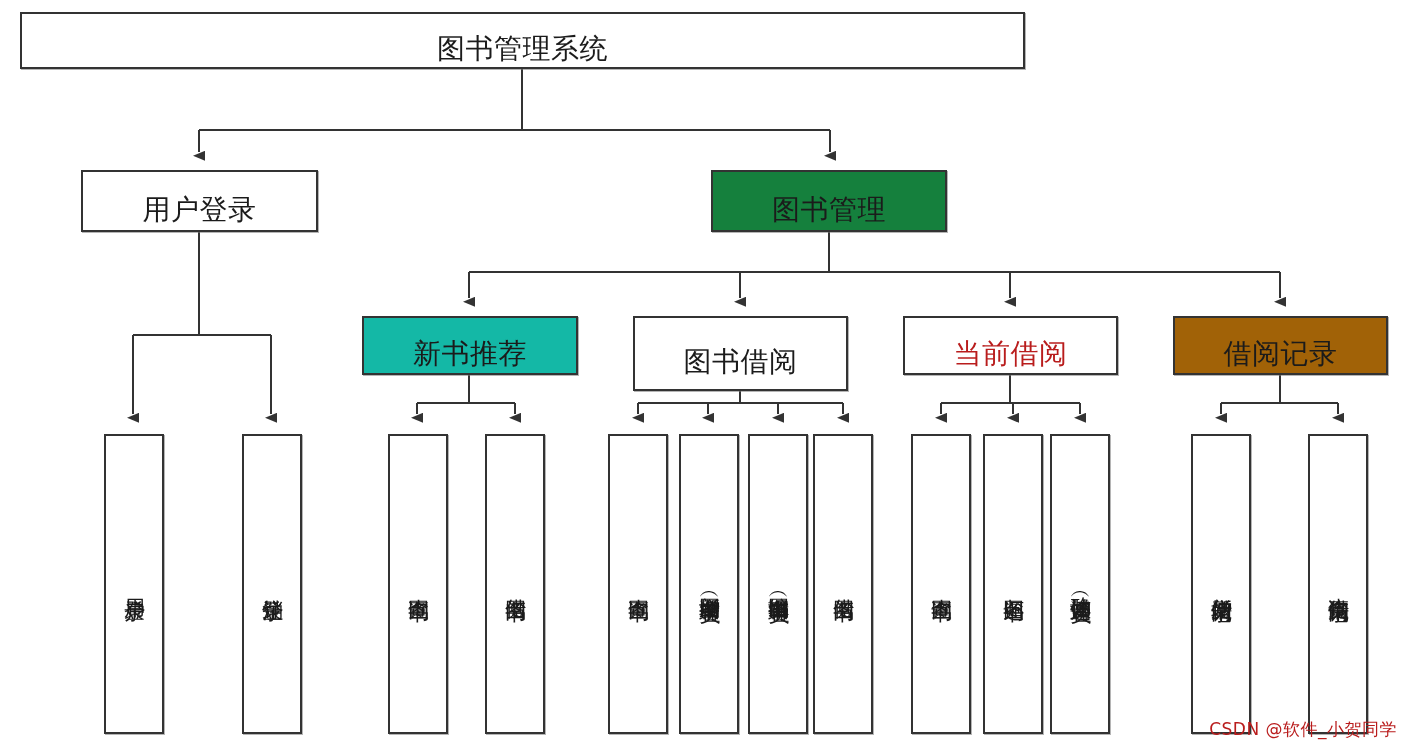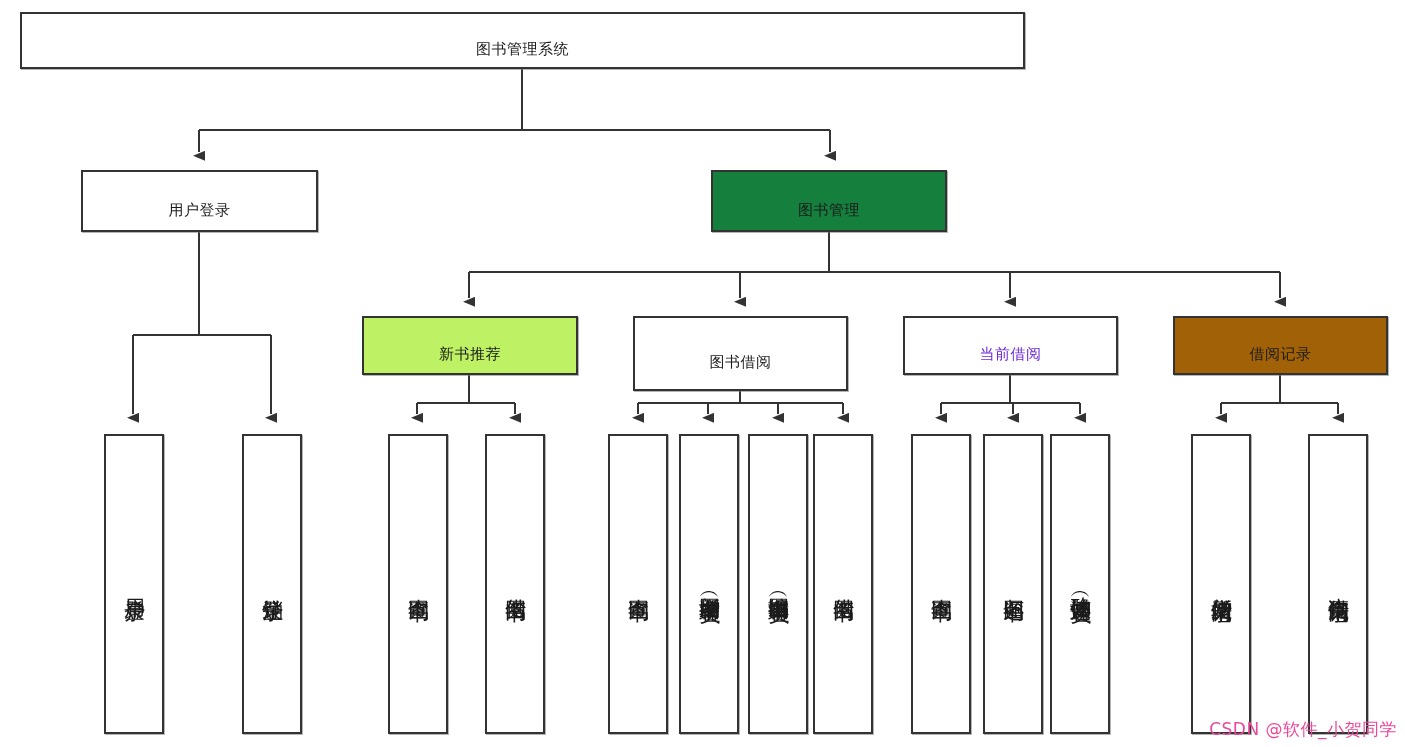--- a/index.html
+++ b/index.html
@@ -24,21 +24,21 @@
     position: absolute;
     box-sizing: border-box;
     background: #ffffff;
     border: 2px solid #333333;
     box-shadow: 1px 1px 0 rgba(120,120,120,0.55);
     display: flex;
     align-items: center;
     justify-content: center;
   }
   .node-label-h {
-    font-size: 15px;
+    font-size: 28px;
     color: #1b1b1b;
     line-height: 1.2;
     white-space: nowrap;
     letter-spacing: 0.5px;
     margin-top: 17px;
   }
   .node-label-v {
     writing-mode: vertical-rl;
     text-orientation: upright;
     font-size: 21px;
@@ -128,28 +128,28 @@
     <span class="node-label-h" style="color: rgb(27, 27, 27);">图书管理系统</span>
   </div>
 
   <div class="node-box level2-box" style="left: 81px; top: 170px; width: 237px; height: 62px; border-color: rgb(51, 51, 51); background: rgb(255, 255, 255);">
     <span class="node-label-h" style="color: rgb(27, 27, 27);">用户登录</span>
   </div>
   <div class="node-box level2-box" style="left: 711px; top: 170px; width: 236px; height: 62px; border-color: rgb(51, 51, 51); background: #15803d;">
     <span class="node-label-h" style="color: rgb(27, 27, 27);">图书管理</span>
   </div>
 
-  <div class="node-box level3-box" style="left: 362px; top: 316px; width: 216px; height: 59px; border-color: rgb(51, 51, 51); background: #bef264;">
+  <div class="node-box level3-box" style="left: 362px; top: 316px; width: 216px; height: 59px; border-color: rgb(51, 51, 51); background: #14b8a6;">
     <span class="node-label-h" style="color: rgb(27, 27, 27);">新书推荐</span>
   </div>
   <div class="node-box level3-box" style="left: 633px; top: 316px; width: 215px; height: 75px; border-color: rgb(51, 51, 51); background: rgb(255, 255, 255);">
     <span class="node-label-h" style="color: rgb(27, 27, 27);">图书借阅</span>
   </div>
   <div class="node-box level3-box" style="left: 903px; top: 316px; width: 215px; height: 59px; border-color: rgb(51, 51, 51); background: rgb(255, 255, 255);">
-    <span class="node-label-h" style="color: #6d28d9;">当前借阅</span>
+    <span class="node-label-h" style="color: #b91c1c;">当前借阅</span>
   </div>
   <div class="node-box level3-box" style="left: 1173px; top: 316px; width: 215px; height: 59px; border-color: rgb(51, 51, 51); background: #a16207;">
     <span class="node-label-h" style="color: rgb(27, 27, 27);">借阅记录</span>
   </div>
 
   <div class="node-box leaf-box" style="left: 104px; top: 434px; width: 60px; height: 300px; border-color: rgb(51, 51, 51); background: rgb(255, 255, 255);">
     <span class="node-label-v" style="color: rgb(27, 27, 27);">用户登录</span>
   </div>
   <div class="node-box leaf-box" style="left: 242px; top: 434px; width: 60px; height: 300px; border-color: rgb(51, 51, 51); background: rgb(255, 255, 255);">
     <span class="node-label-v" style="color: rgb(27, 27, 27);">注销登录</span>
@@ -181,14 +181,14 @@
   <div class="node-box leaf-box" style="left: 1050px; top: 434px; width: 60px; height: 300px; border-color: rgb(51, 51, 51); background: rgb(255, 255, 255);">
     <span class="node-label-v" style="color: rgb(27, 27, 27);">确认归还（管理员）</span>
   </div>
   <div class="node-box leaf-box" style="left: 1191px; top: 434px; width: 60px; height: 300px; border-color: rgb(51, 51, 51); background: rgb(255, 255, 255);">
     <span class="node-label-v" style="color: rgb(27, 27, 27);">新增借阅记录</span>
   </div>
   <div class="node-box leaf-box" style="left: 1308px; top: 434px; width: 60px; height: 300px; border-color: rgb(51, 51, 51); background: rgb(255, 255, 255);">
     <span class="node-label-v" style="color: rgb(27, 27, 27);">查询借阅记录</span>
   </div>
 
-  <div id="watermark" style="color: #ec4899; margin-top: 20px;">CSDN @软件_小贺同学</div>
+  <div id="watermark" style="color: #b91c1c; margin-top: 20px;">CSDN @软件_小贺同学</div>
 </div>
 
 </body></html>

